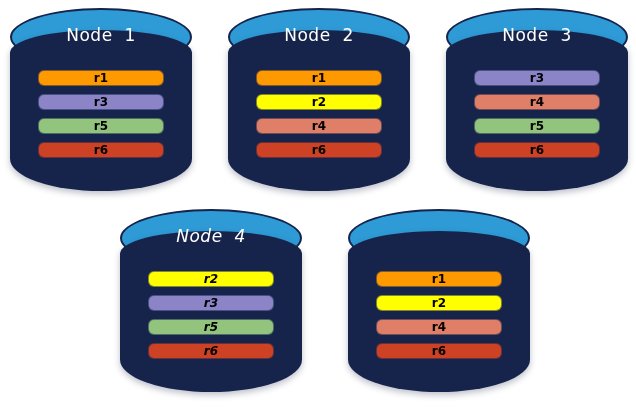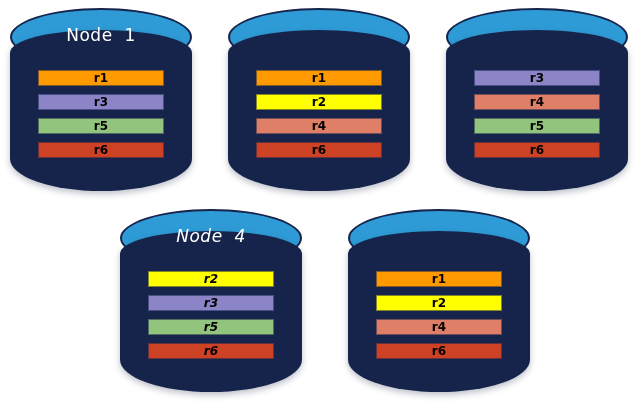--- a/index.html
+++ b/index.html
@@ -69,21 +69,21 @@
     left: 28px;
     top: 62px;
     width: 126px;
     z-index: 2;
   }
 
   .bar {
     position: relative;
     height: 16px;
     margin-bottom: 8px;
-    border-radius: 0;
+    border-radius: 6px;
     border: 1px solid rgba(22,36,76,0.55);
     box-sizing: border-box;
     text-align: center;
     line-height: 14px;
     font-size: 12px;
     font-weight: bold;
     color: #000000;
   }
   .bar:last-child { margin-bottom: 12px; }
 
@@ -108,31 +108,33 @@
       <div class="bar" style="background: rgb(255, 153, 0);">r1</div>
       <div class="bar" style="background: rgb(139, 133, 200);">r3</div>
       <div class="bar" style="background: rgb(146, 196, 125);">r5</div>
       <div class="bar" style="background: rgb(205, 65, 36);">r6</div>
     </div>
   </div>
 
   <div class="node n2">
     <div class="cyl-top"></div>
     <div class="cyl-body"></div>
+    <div class="node-label">Node  2</div>
     <div class="bars">
       <div class="bar" style="background: rgb(255, 153, 0);">r1</div>
       <div class="bar" style="background: rgb(255, 255, 0);">r2</div>
       <div class="bar" style="background: rgb(224, 127, 104);">r4</div>
       <div class="bar" style="background: rgb(205, 65, 36);">r6</div>
     </div>
   </div>
 
   <div class="node n3">
     <div class="cyl-top"></div>
     <div class="cyl-body"></div>
+    <div class="node-label">Node  3</div>
     <div class="bars">
       <div class="bar" style="background: rgb(139, 133, 200);">r3</div>
       <div class="bar" style="background: rgb(224, 127, 104);">r4</div>
       <div class="bar" style="background: rgb(146, 196, 125);">r5</div>
       <div class="bar" style="background: rgb(205, 65, 36);">r6</div>
     </div>
   </div>
 
   <div class="node n4">
     <div class="cyl-top"></div>

